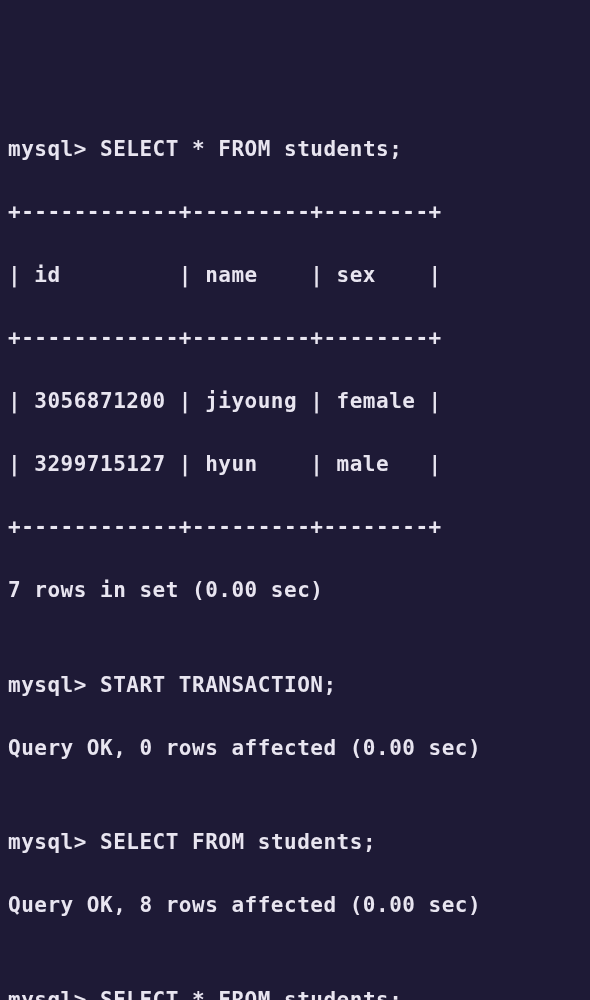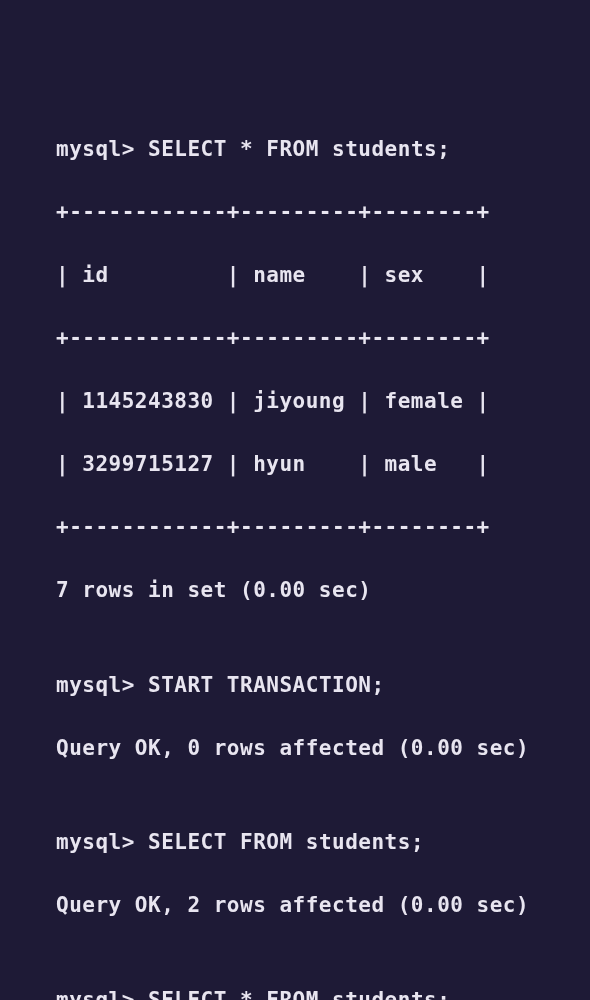--- a/index.html
+++ b/index.html
@@ -8,41 +8,41 @@
       color: #e8e5f0;
       font-family: 'Menlo', 'Monaco', 'Consolas', monospace;
       font-size: 21px;
       font-weight: 600;
       line-height: 1.5;
       padding: 8px;
       width: 590px;
       white-space: pre;
       letter-spacing: 0.5px;
     }
-    .line { display: block; margin-left: 48px; }
+    .line { display: block; }
   </style>
 </head>
 <body>
 
 
 
 <span class="line"><span>mysql&gt;</span> <span>SELECT * FROM students;</span></span>
 <span class="line">+------------+---------+--------+</span>
 <span class="line">| id         | name    | sex    |</span>
 <span class="line">+------------+---------+--------+</span>
-<span class="line">| 1145243830 | jiyoung | female |</span>
+<span class="line">| 3056871200 | jiyoung | female |</span>
 <span class="line">| 3299715127 | hyun    | male   |</span>
 <span class="line">+------------+---------+--------+</span>
 <span class="line">7 rows in set (0.00 sec)</span>
 <span class="line"></span>
 <span class="line"><span>mysql&gt;</span> <span>START TRANSACTION;</span></span>
 <span class="line">Query OK, 0 rows affected (0.00 sec)</span>
 <span class="line"></span>
 <span class="line"><span>mysql&gt;</span> <span>SELECT FROM students;</span></span>
-<span class="line">Query OK, 2 rows affected (0.00 sec)</span>
+<span class="line">Query OK, 8 rows affected (0.00 sec)</span>
 <span class="line"></span>
 <span class="line"><span>mysql&gt;</span> <span>SELECT * FROM students;</span></span>
 
 <span class="line"></span>
 
 
 <span class="line"></span>
 
 
 

